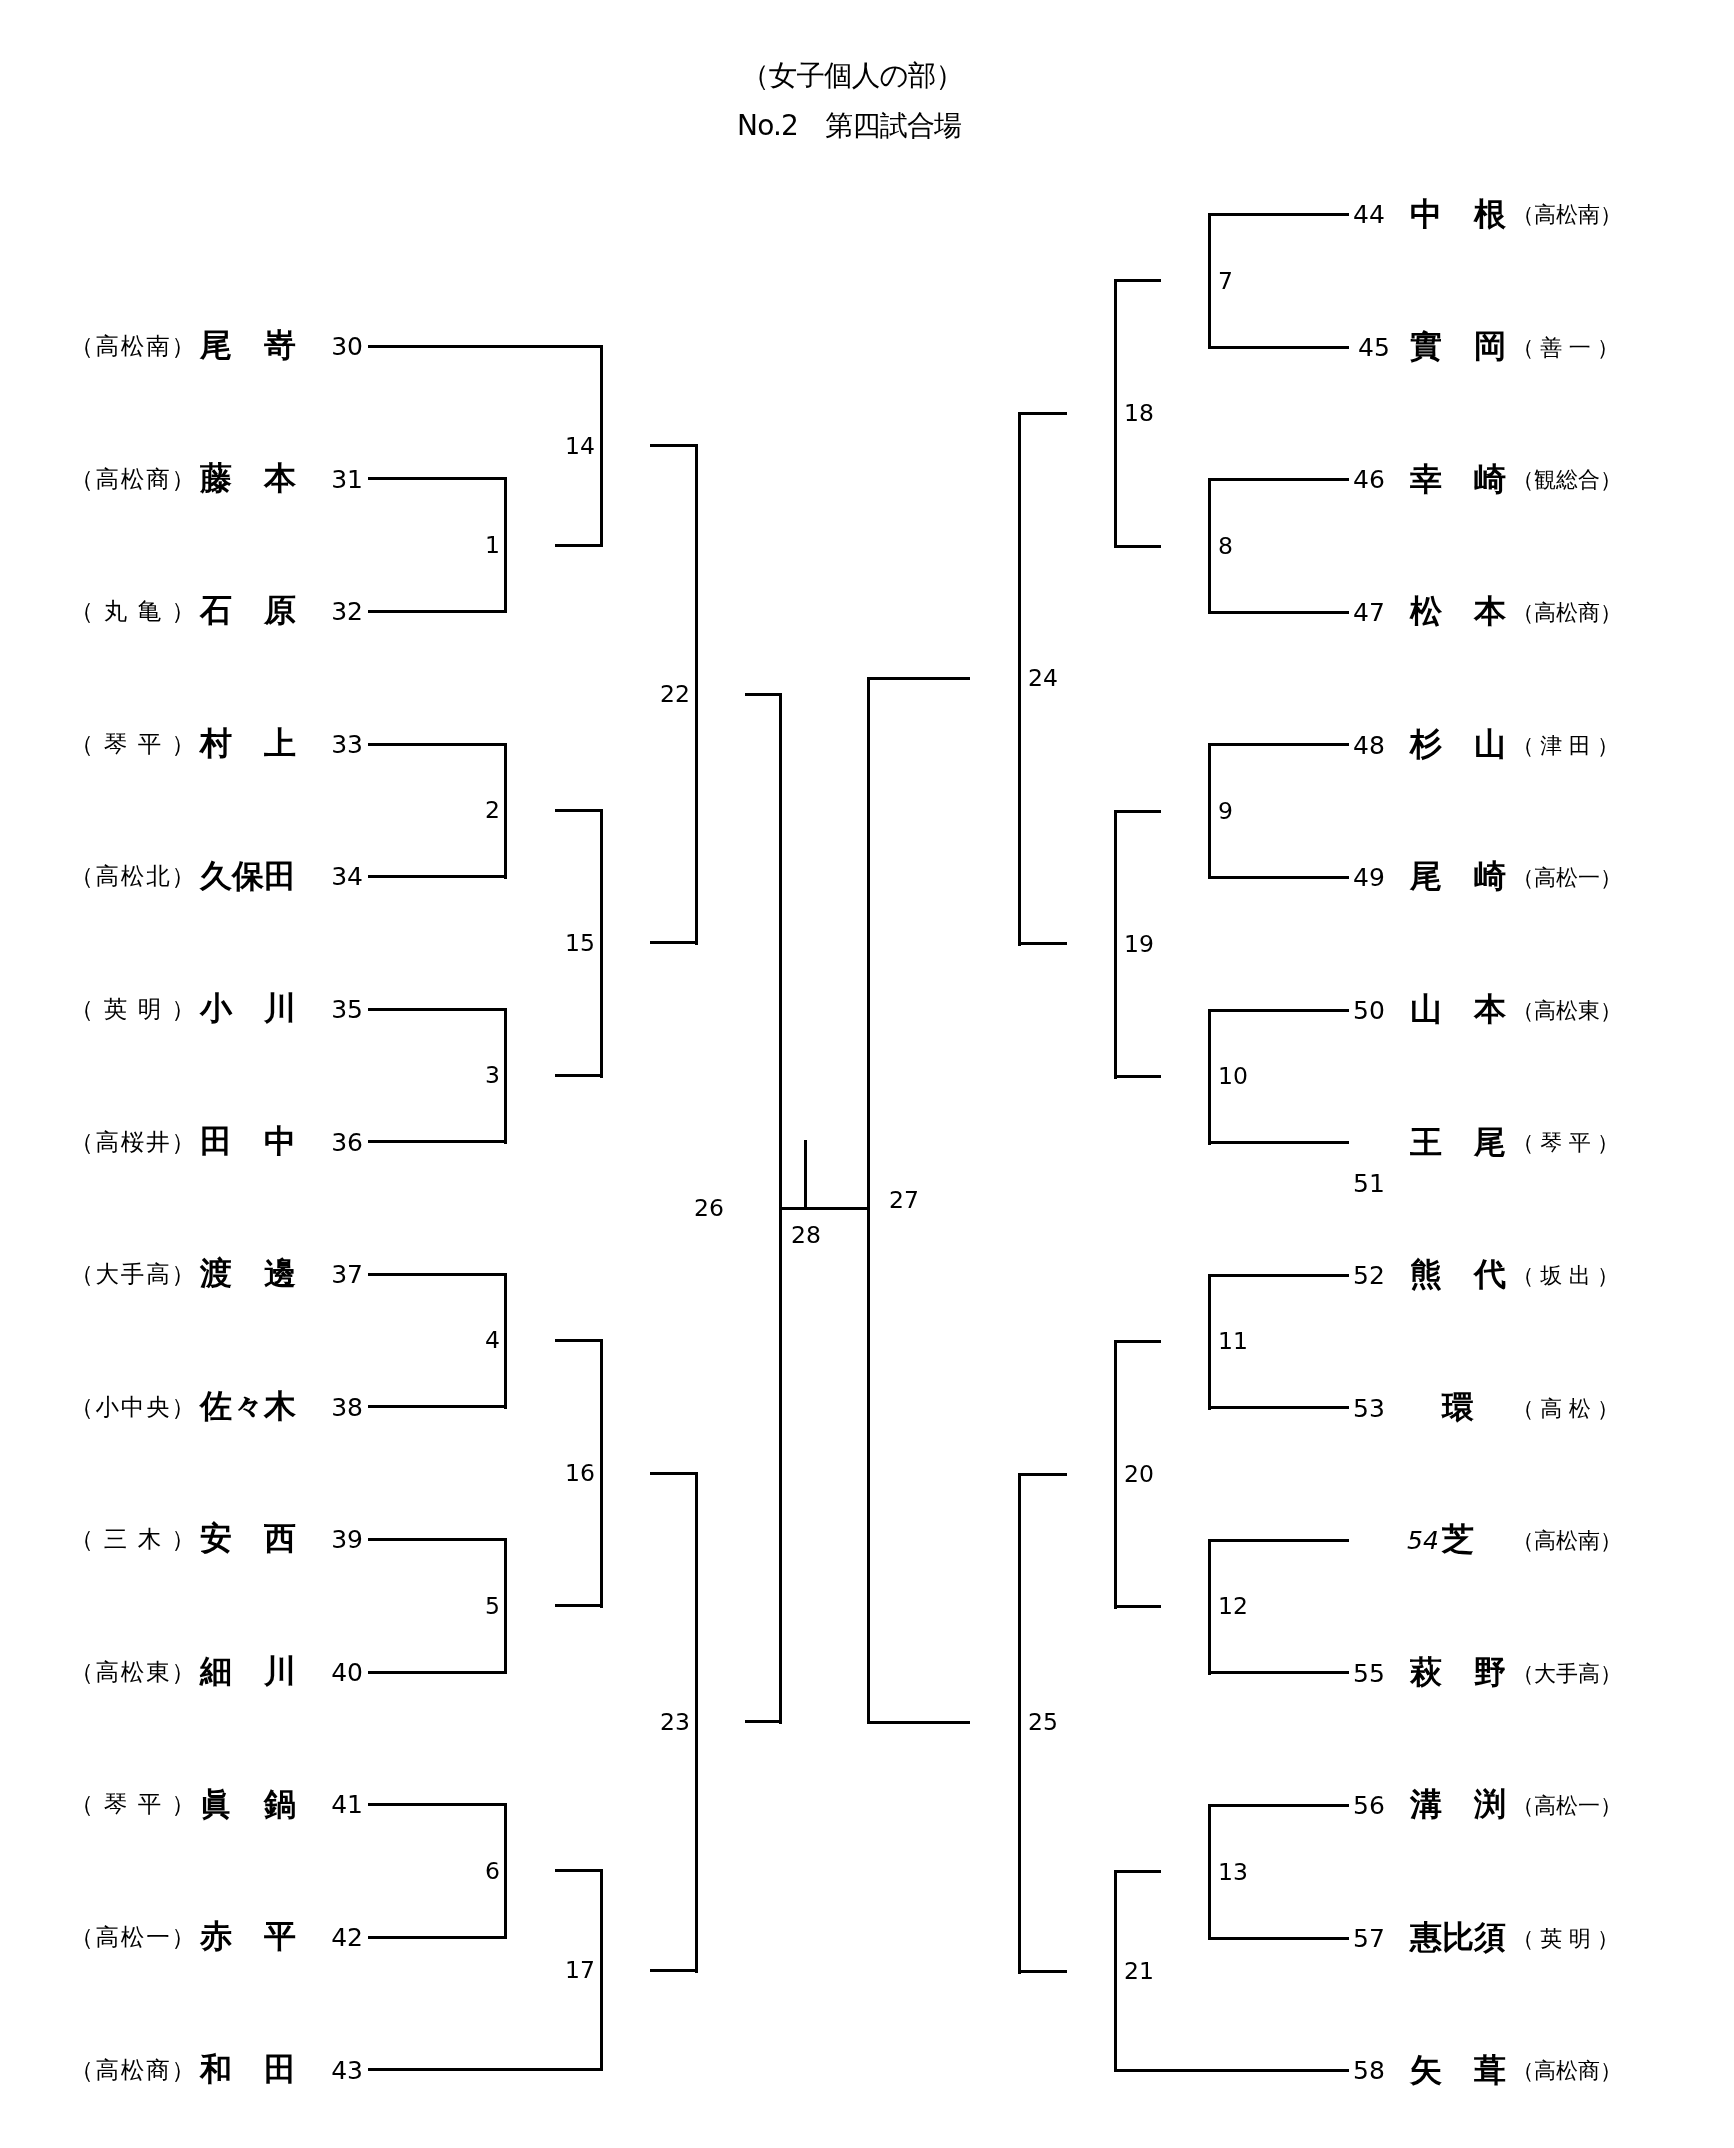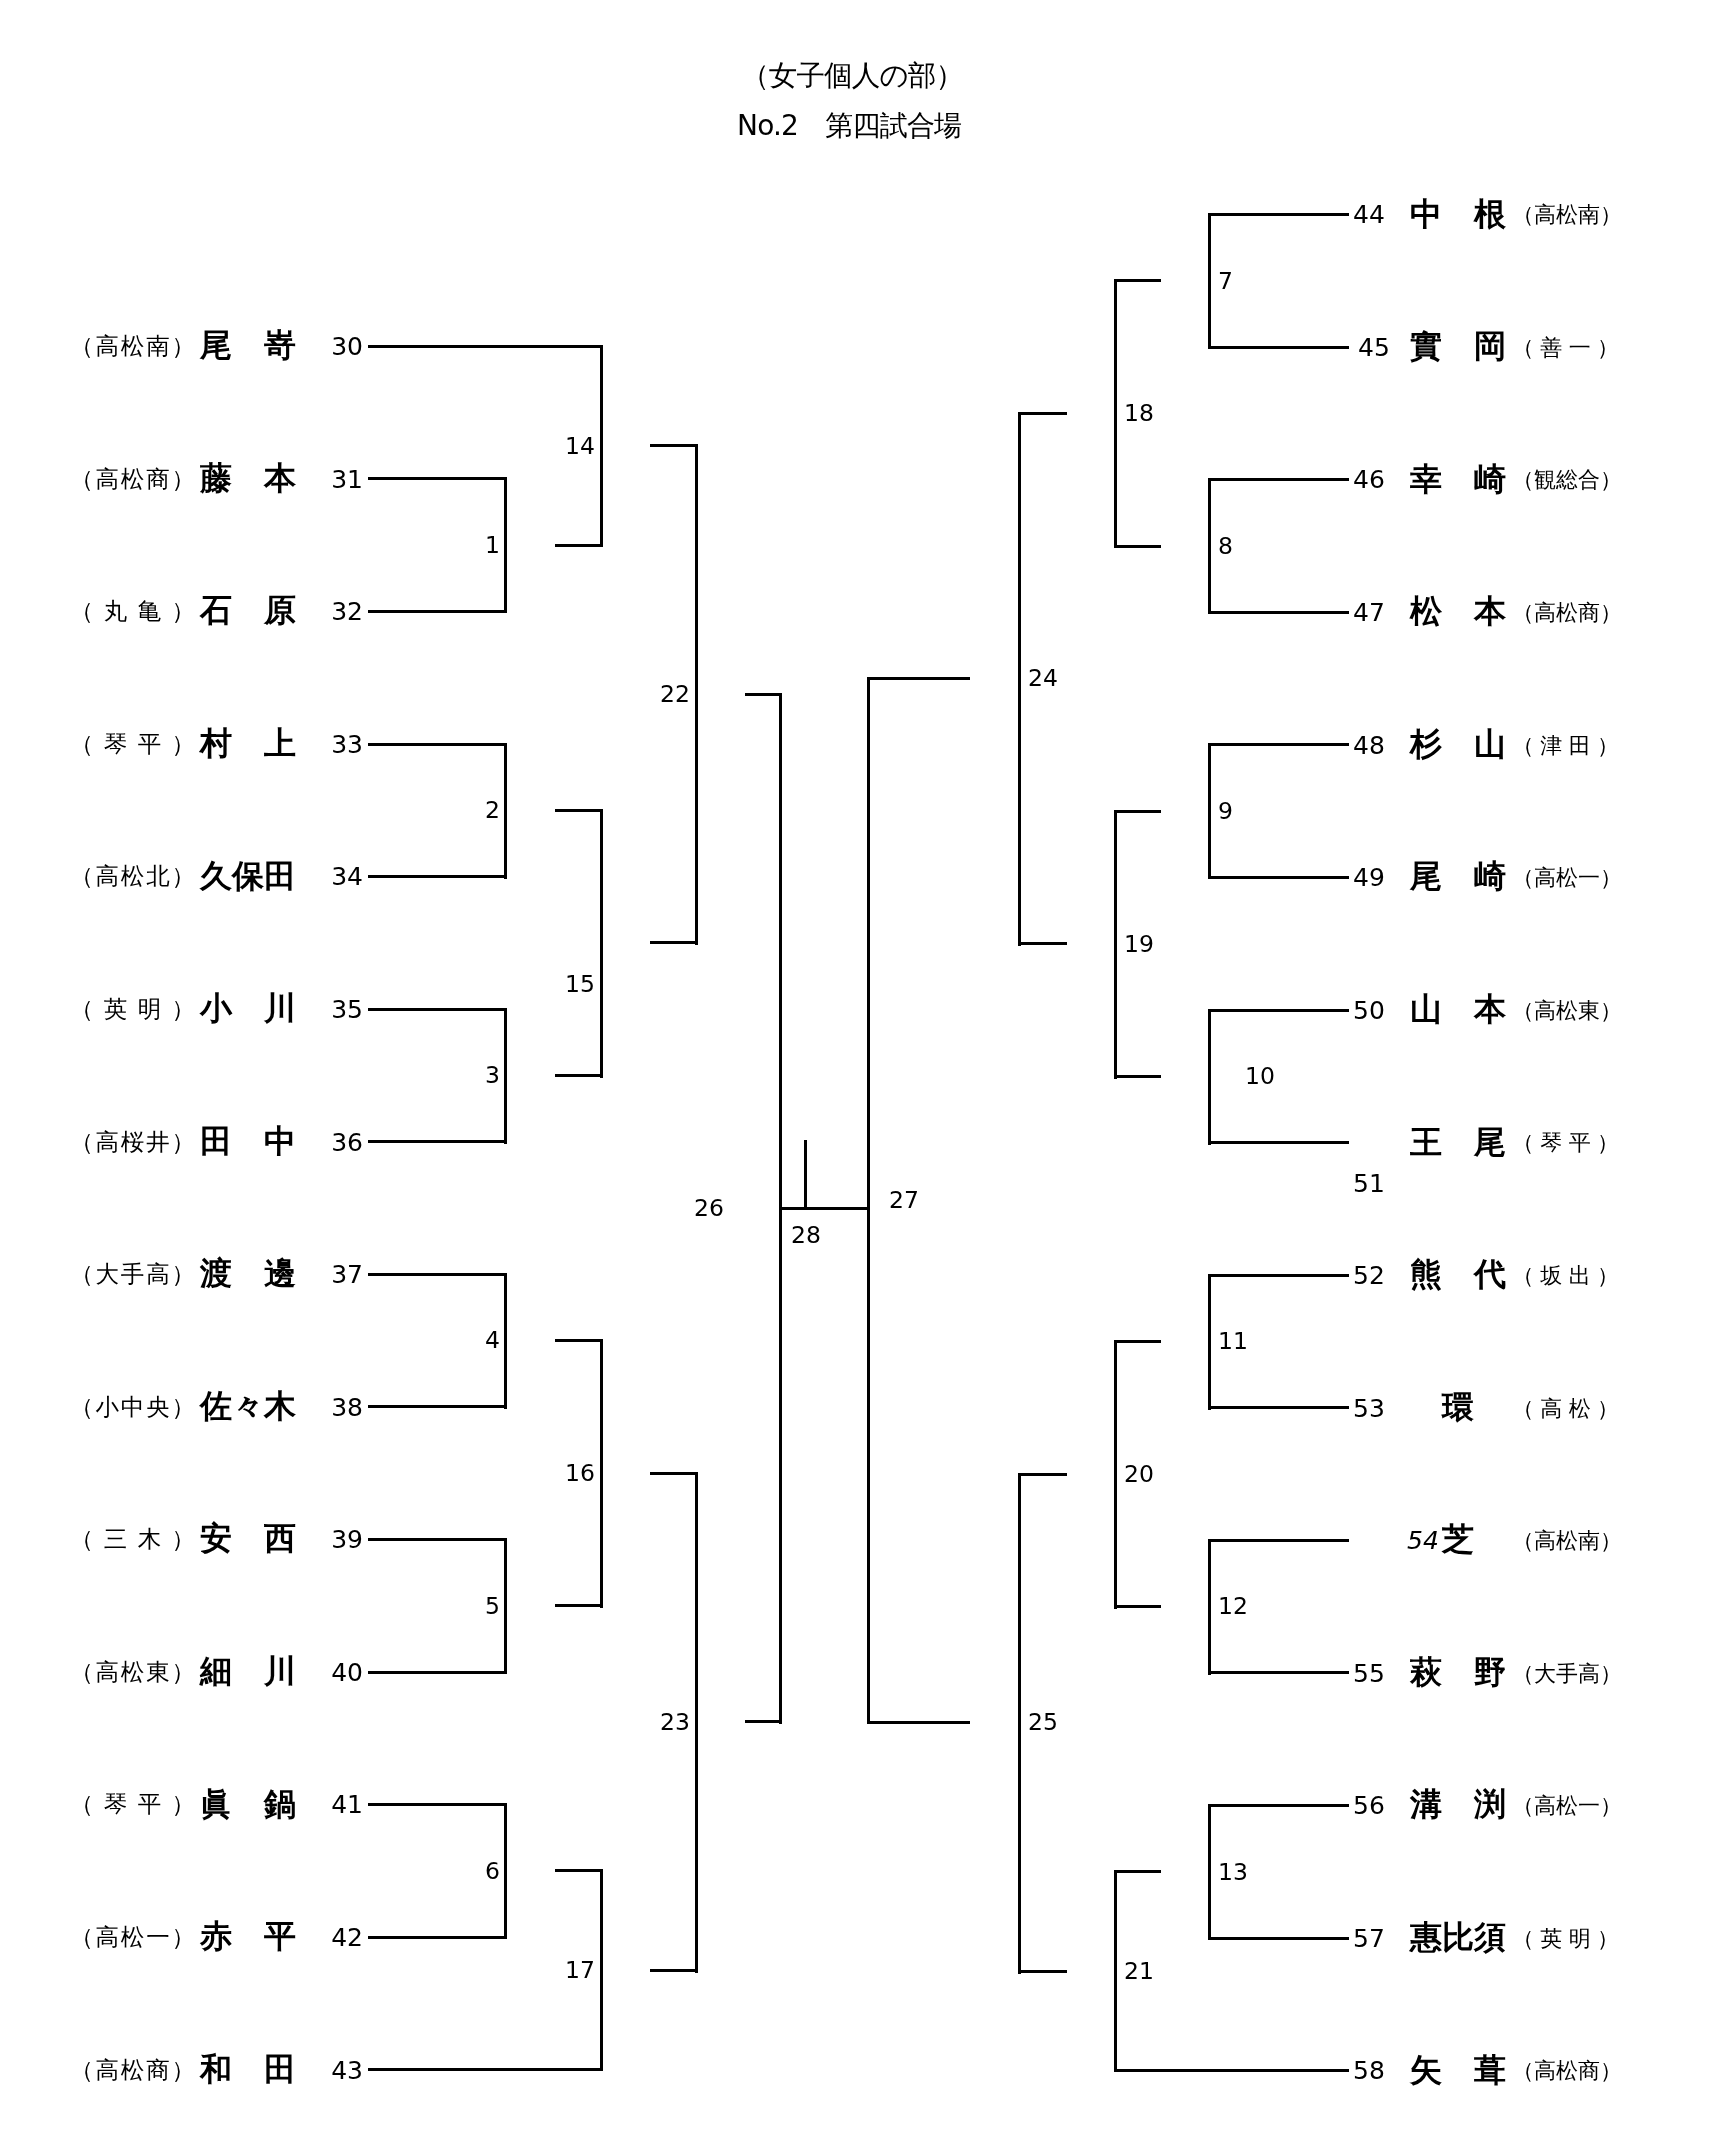--- a/index.html
+++ b/index.html
@@ -417,21 +417,21 @@
     <div class="ln" style="left: 504px; top: 1538px; width: 3.4px; height: 136px;"></div>
     <div class="txt mlabel vcenter" style="left: 424px; top: 1588px; width: 76px; text-align: right;">5</div>
     <div class="ln" style="left: 504px; top: 1803px; width: 3.4px; height: 136px;"></div>
     <div class="txt mlabel vcenter" style="left: 424px; top: 1853px; width: 76px; text-align: right;">6</div>
     <div class="ln" style="left: 600px; top: 345px; width: 3.4px; height: 202px;"></div>
     <div class="ln" style="left: 555px; top: 544px; width: 47px; height: 3.4px;"></div>
     <div class="txt mlabel vcenter" style="left: 519px; top: 428px; width: 76px; text-align: right;">14</div>
     <div class="ln" style="left: 600px; top: 809px; width: 3.4px; height: 269px;"></div>
     <div class="ln" style="left: 555px; top: 809px; width: 47px; height: 3.4px;"></div>
     <div class="ln" style="left: 555px; top: 1074px; width: 47px; height: 3.4px;"></div>
-    <div class="txt mlabel vcenter" style="left: 519px; top: 966px; width: 76px; text-align: right;">15</div>
+    <div class="txt mlabel vcenter" style="left: 519px; top: 925px; width: 76px; text-align: right;">15</div>
     <div class="ln" style="left: 600px; top: 1339px; width: 3.4px; height: 269px;"></div>
     <div class="ln" style="left: 555px; top: 1339px; width: 47px; height: 3.4px;"></div>
     <div class="ln" style="left: 555px; top: 1604px; width: 47px; height: 3.4px;"></div>
     <div class="txt mlabel vcenter" style="left: 519px; top: 1455px; width: 76px; text-align: right;">16</div>
     <div class="ln" style="left: 600px; top: 1869px; width: 3.4px; height: 202px;"></div>
     <div class="ln" style="left: 555px; top: 1869px; width: 47px; height: 3.4px;"></div>
     <div class="txt mlabel vcenter" style="left: 519px; top: 1952px; width: 76px; text-align: right;">17</div>
     <div class="ln" style="left: 695px; top: 444px; width: 3.4px; height: 501px;"></div>
     <div class="ln" style="left: 650px; top: 444px; width: 46px; height: 3.4px;"></div>
     <div class="ln" style="left: 650px; top: 941px; width: 46px; height: 3.4px;"></div>
@@ -444,21 +444,21 @@
     <div class="ln" style="left: 745px; top: 693px; width: 35px; height: 3.4px;"></div>
     <div class="ln" style="left: 745px; top: 1720px; width: 35px; height: 3.4px;"></div>
     <div class="txt mlabel vcenter" style="left: 648px; top: 1190px; width: 76px; text-align: right;">26</div>
     <div class="ln" style="left: 1208px; top: 213px; width: 3.4px; height: 136px;"></div>
     <div class="txt mlabel vcenter" style="left: 1218px; top: 263px; width: 76px; text-align: left;">7</div>
     <div class="ln" style="left: 1208px; top: 478px; width: 3.4px; height: 136px;"></div>
     <div class="txt mlabel vcenter" style="left: 1218px; top: 528px; width: 76px; text-align: left;">8</div>
     <div class="ln" style="left: 1208px; top: 743px; width: 3.4px; height: 136px;"></div>
     <div class="txt mlabel vcenter" style="left: 1218px; top: 793px; width: 76px; text-align: left;">9</div>
     <div class="ln" style="left: 1208px; top: 1009px; width: 3.4px; height: 136px;"></div>
-    <div class="txt mlabel vcenter" style="left: 1218px; top: 1058px; width: 76px; text-align: left; margin-left: 27px;">10</div>
+    <div class="txt mlabel vcenter" style="left: 1218px; top: 1058px; width: 76px; text-align: left;">10</div>
     <div class="ln" style="left: 1208px; top: 1274px; width: 3.4px; height: 136px;"></div>
     <div class="txt mlabel vcenter" style="left: 1218px; top: 1323px; width: 76px; text-align: left;">11</div>
     <div class="ln" style="left: 1208px; top: 1539px; width: 3.4px; height: 136px;"></div>
     <div class="txt mlabel vcenter" style="left: 1218px; top: 1588px; width: 76px; text-align: left;">12</div>
     <div class="ln" style="left: 1208px; top: 1804px; width: 3.4px; height: 136px;"></div>
     <div class="txt mlabel vcenter" style="left: 1218px; top: 1854px; width: 76px; text-align: left;">13</div>
     <div class="ln" style="left: 1114px; top: 279px; width: 3.4px; height: 269px;"></div>
     <div class="ln" style="left: 1116px; top: 279px; width: 45px; height: 3.4px;"></div>
     <div class="ln" style="left: 1116px; top: 545px; width: 45px; height: 3.4px;"></div>
     <div class="txt mlabel vcenter" style="left: 1124px; top: 395px; width: 76px; text-align: left;">18</div>

